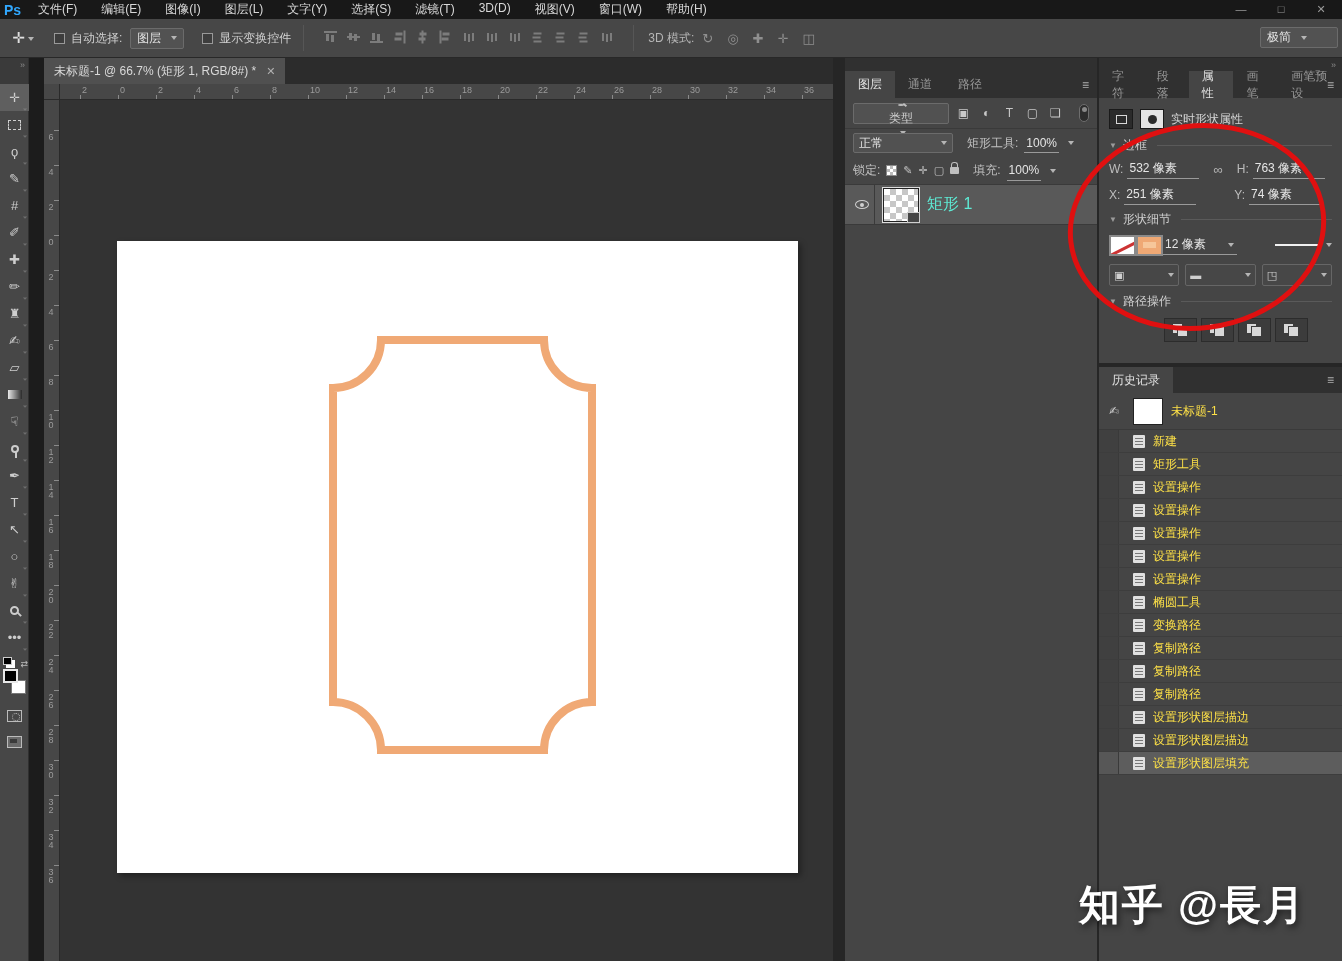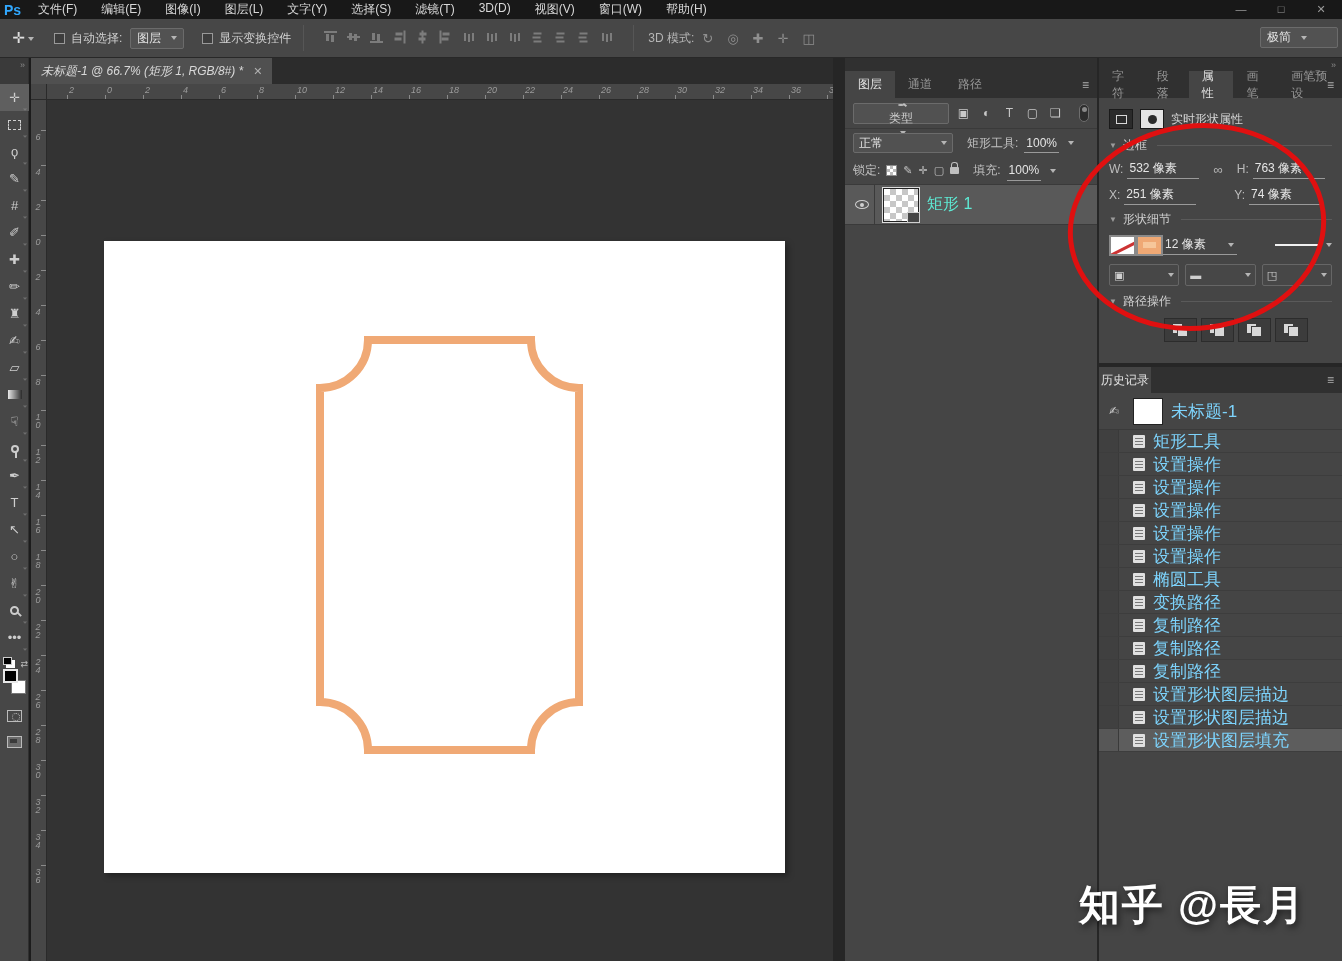--- a/index.html
+++ b/index.html
@@ -55,21 +55,21 @@
   .bgchip { position:absolute; left:8px; top:15px; width:15px; height:14px; background:#fff; border:1px solid #777; }
   .swapar { position:absolute; right:-1px; top:-6px; color:#bbb; font-size:9px; }
   .minichips { position:absolute; left:0; top:-8px; width:9px; height:8px; background:#000; border:1px solid #ccc; box-shadow:3px 3px 0 #fff; }
   .tb-bottomico { width:29px; height:26px; display:flex; align-items:center; justify-content:center; }
   .qmask { width:15px; height:12px; border:1px solid #bbb; display:inline-block; position:relative; }
   .qmask::after { content:''; position:absolute; left:4px; top:2px; width:6px; height:6px; border:1px dotted #bbb; border-radius:50%; }
   .scrmode { width:15px; height:12px; border:1px solid #bbb; display:inline-block; position:relative; background:#6a6a6a; }
   .scrmode::after { content:''; position:absolute; left:2px; top:2px; right:4px; bottom:4px; background:#3a3a3a; }
 
   
-  .docarea { position:absolute; left:31px; top:58px; width:804px; bottom:0; background:#6d28d9;font-style:italic; }
+  .docarea { position:absolute; left:44px; top:58px; width:804px; bottom:0; background:#6d28d9; }
   .tabbar { height:26px; background:#2c2c2c; display:flex; }
   .doctab { background:#505050; color:#d9d9d9; height:26px; display:flex; align-items:center; padding:0 10px; gap:10px; font-size:12px; }
   .doctab .closex { color:#b0b0b0; font-size:11px; }
   .ruler-top { position:absolute; left:16px; right:0; top:26px; height:16px; background:#474747; border-bottom:1px solid #2a2a2a; overflow:hidden; }
   .ruler-left { position:absolute; left:0; top:42px; width:16px; bottom:0; background:#474747; border-right:1px solid #2a2a2a; overflow:hidden; }
   .ruler-corner { position:absolute; left:0; top:26px; width:16px; height:16px; background:#474747; border-right:1px solid #2a2a2a; border-bottom:1px solid #2a2a2a; }
   .tick-h { position:absolute; top:1px; font-size:9px; color:#9b9b9b; }
   .tick-h::after { content:''; position:absolute; left:-2px; top:10px; width:1px; height:5px; background:#8a8a8a; }
   .tick-v { position:absolute; left:2px; font-size:9px; color:#9b9b9b; writing-mode:vertical-rl; text-orientation:upright; letter-spacing:-2px; }
   .tick-v::after { content:''; position:absolute; left:8px; top:-2px; width:5px; height:1px; background:#8a8a8a; }
@@ -147,31 +147,31 @@
   .pathops { display:flex; gap:4px; justify-content:center; padding:6px 0 0 30px; }
   .pob { width:33px; height:24px; background:#3c3c3c; border:1px solid #2c2c2c; display:flex; align-items:center; justify-content:center; }
   .ovl { position:relative; width:15px; height:13px; display:inline-block; }
   .ovl::before { content:''; position:absolute; left:0; top:0; width:9px; height:9px; background:#d8d8d8; }
   .ovl::after { content:''; position:absolute; right:0; bottom:0; width:9px; height:9px; background:#d8d8d8; border:1px solid #3c3c3c; }
   .propgap { position:absolute; left:1099px; top:363px; width:243px; height:4px; background:#262626; }
 
   
   .histpanel { position:absolute; left:1099px; top:367px; width:243px; bottom:0; background:#454545; }
   .htabbar { height:26px; background:#303030; display:flex; position:relative; }
-  .htab { background:#454545; color:#e2e2e2; padding:0 2px; display:flex; align-items:center; height:26px; }
+  .htab { background:#454545; color:#e2e2e2; padding:0 13px; display:flex; align-items:center; height:26px; }
   .snapshot { display:flex; align-items:center; gap:8px; height:37px; border-bottom:1px solid #3a3a3a; padding:0 4px; }
   .hb-src { width:22px; text-align:center; color:#c8c8c8; font-size:12px; }
   .snapthumb { width:30px; height:27px; background:#fff; border:1px solid #222; }
   .hrow { display:flex; align-items:center; height:23px; border-bottom:1px solid #3d3d3d; gap:8px; }
   .hrow.selected { background:#5d5d5d; }
   .hwell { width:20px; align-self:stretch; border-right:1px solid #3a3a3a; background:rgba(0,0,0,.06); flex:none; }
   .docico { width:12px; height:13px; background:#e0e0e0; border-radius:1px; position:relative; flex:none; margin-left:6px; }
   .docico::after { content:''; position:absolute; left:2px; top:3px; right:2px; height:7px;
      background:repeating-linear-gradient(180deg,#777 0 1px,transparent 1px 3px); }
-  .hlabel { color:#7dd3fc; font-size:17px; white-space:nowrap; }
+  .hlabel { color:#fde047; font-size:12px; white-space:nowrap; }
 
   
   .annotation-svg { position:absolute; left:0; top:0; pointer-events:none; }
   .watermark { position:absolute; right:36px; bottom:28px; font-size:41px; font-weight:bold; color:#ffffff; text-shadow:2px 3px 7px rgba(0,0,0,.6); letter-spacing:2px; }
 </style>
 </head>
 <body>
 
 <div id="app">
 
@@ -565,20 +565,25 @@
         </div>
       <span class="pmenu">≡</span>
     </div>
     <div class="snapshot">
       <span class="hb-src">✍</span>
       <span class="snapthumb"></span>
       <span class="hlabel">未标题-1</span>
     </div>
     <div>
 
+        <div class="hrow">
+          <span class="hwell"></span>
+          <span class="docico"></span>
+          <span class="hlabel">新建</span>
+        </div>
 
         <div class="hrow">
           <span class="hwell"></span>
           <span class="docico"></span>
           <span class="hlabel">矩形工具</span>
         </div>
 
         <div class="hrow">
           <span class="hwell"></span>
           <span class="docico"></span>

